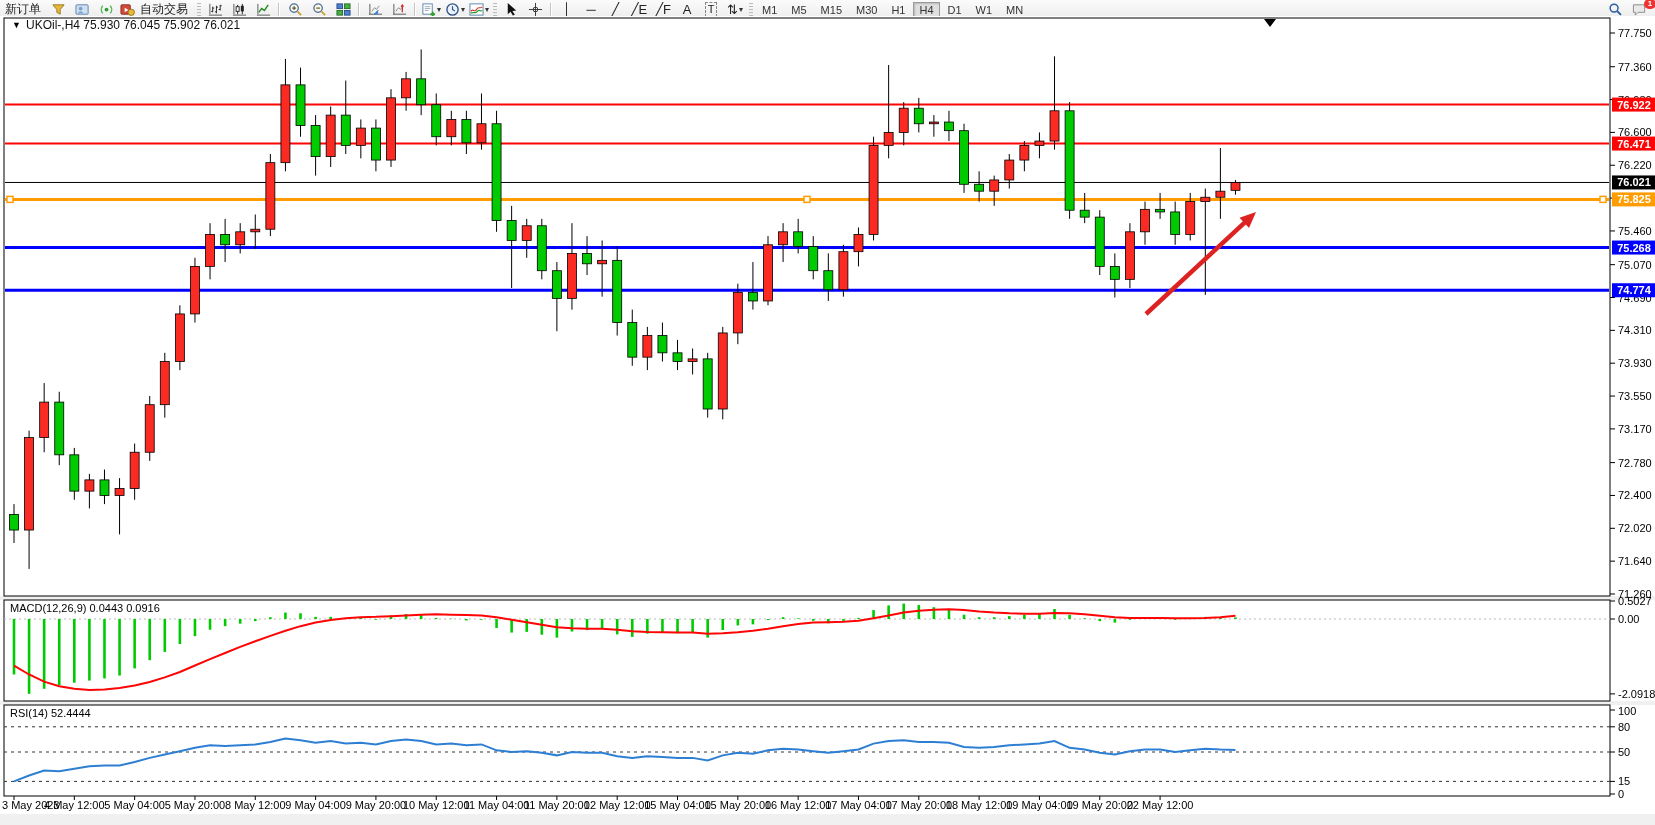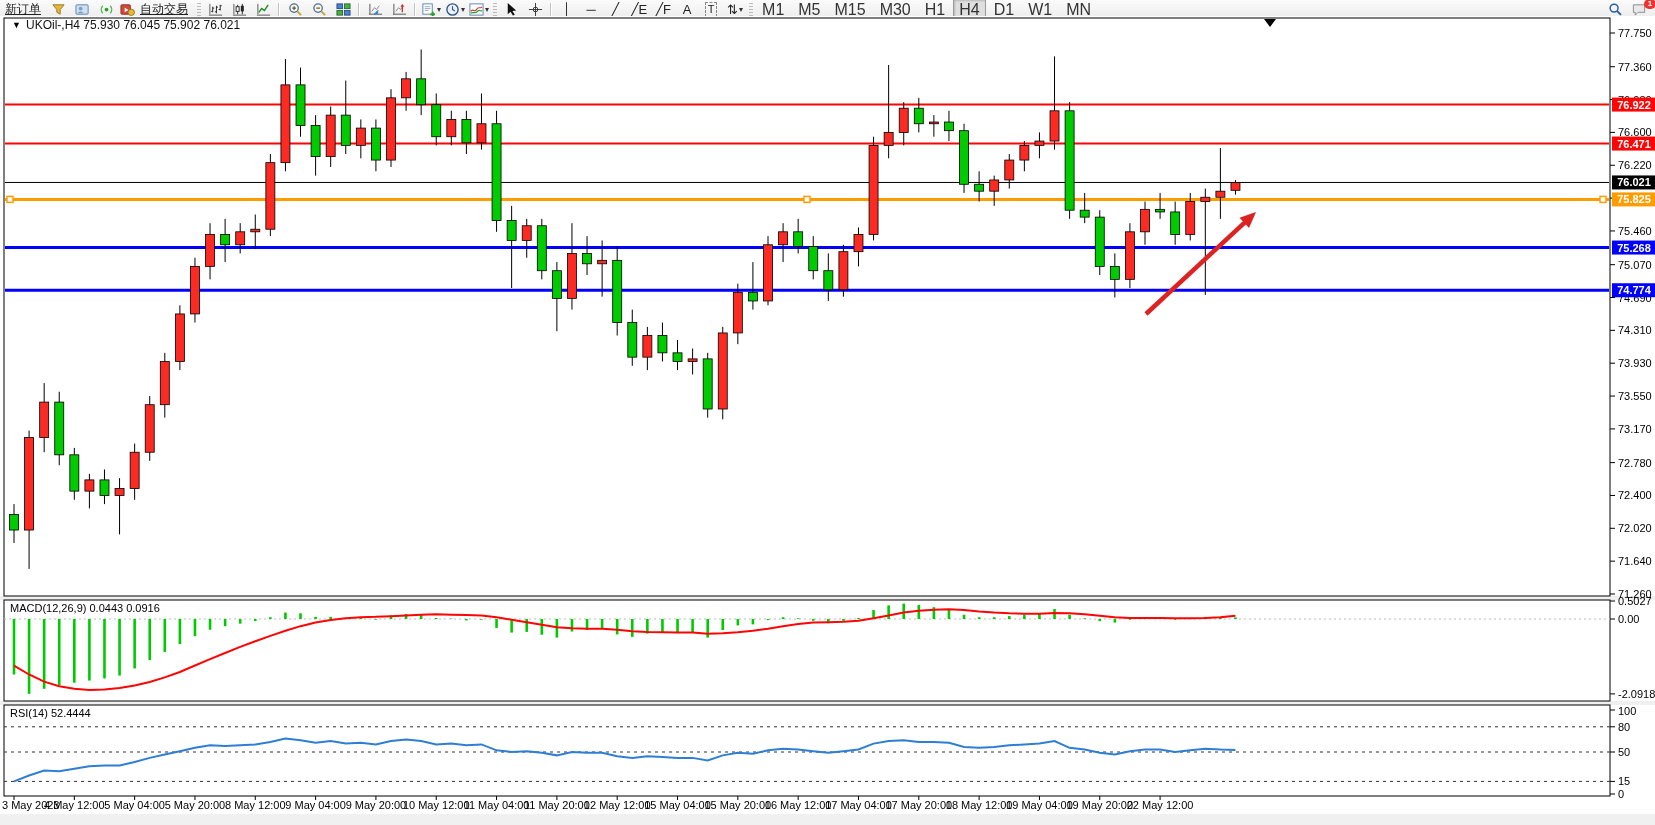--- a/index.html
+++ b/index.html
@@ -2,25 +2,25 @@
 <html><head>
 <meta charset="utf-8">
 <style>
   html,body{margin:0;padding:0;background:#f0f0f0;font-family:"Liberation Sans",sans-serif;}
   #app{position:relative;width:1655px;height:825px;background:#f0f0f0;overflow:hidden;}
   
   #toolbar{position:absolute;left:0;top:0;width:1655px;height:19px;background:linear-gradient(#fbfbfb,#ececec);
     border-bottom:1px solid #cfcfcf;display:flex;align-items:center;font-size:12px;color:#222;}
   .tbtn{height:17px;min-width:20px;display:flex;align-items:center;justify-content:center;padding:2px 2px;cursor:default;}
   .tbtn svg{display:block;}
-  .ttext{padding:0 5px;font-size:12px;text-decoration:underline;}
+  .ttext{padding:0 5px;font-size:12px;}
   .sep{width:1px;height:14px;background:#c4c4c4;border-right:1px solid #fff;margin:0 3px;}
   .grip{width:4px;height:14px;margin:0 2px;background:repeating-linear-gradient(#bbb 0 1px,transparent 1px 3px);}
   .dd{font-size:8px;color:#333;margin-left:1px;}
-  .tf{font-size:16px;color:#333;padding:1px 5px;margin:12px 1px;border:1px solid transparent;}
+  .tf{font-size:11px;color:#333;padding:1px 5px;margin:12px 1px;border:1px solid transparent;}
   .tf.active{border:1px solid #9a9a9a;background:#dfdfdf;box-shadow:inset 1px 1px 2px rgba(0,0,0,.18);}
   .glyph{font-size:13px;line-height:13px;}
   #tb-right{position:absolute;right:4px;top:0;height:19px;display:flex;align-items:center;}
   #chat-badge{position:absolute;top:0px;right:-5px;background:#e33;color:#fff;font-size:8px;font-weight:bold;
     border-radius:6px;min-width:10px;height:10px;line-height:10px;text-align:center;padding:0 1px;}
   
   #chartwrap{position:absolute;left:0;top:16px;width:1655px;height:574px;background:#fff;}
   svg text{font-family:"Liberation Sans",sans-serif;}
 </style>
 </head>

